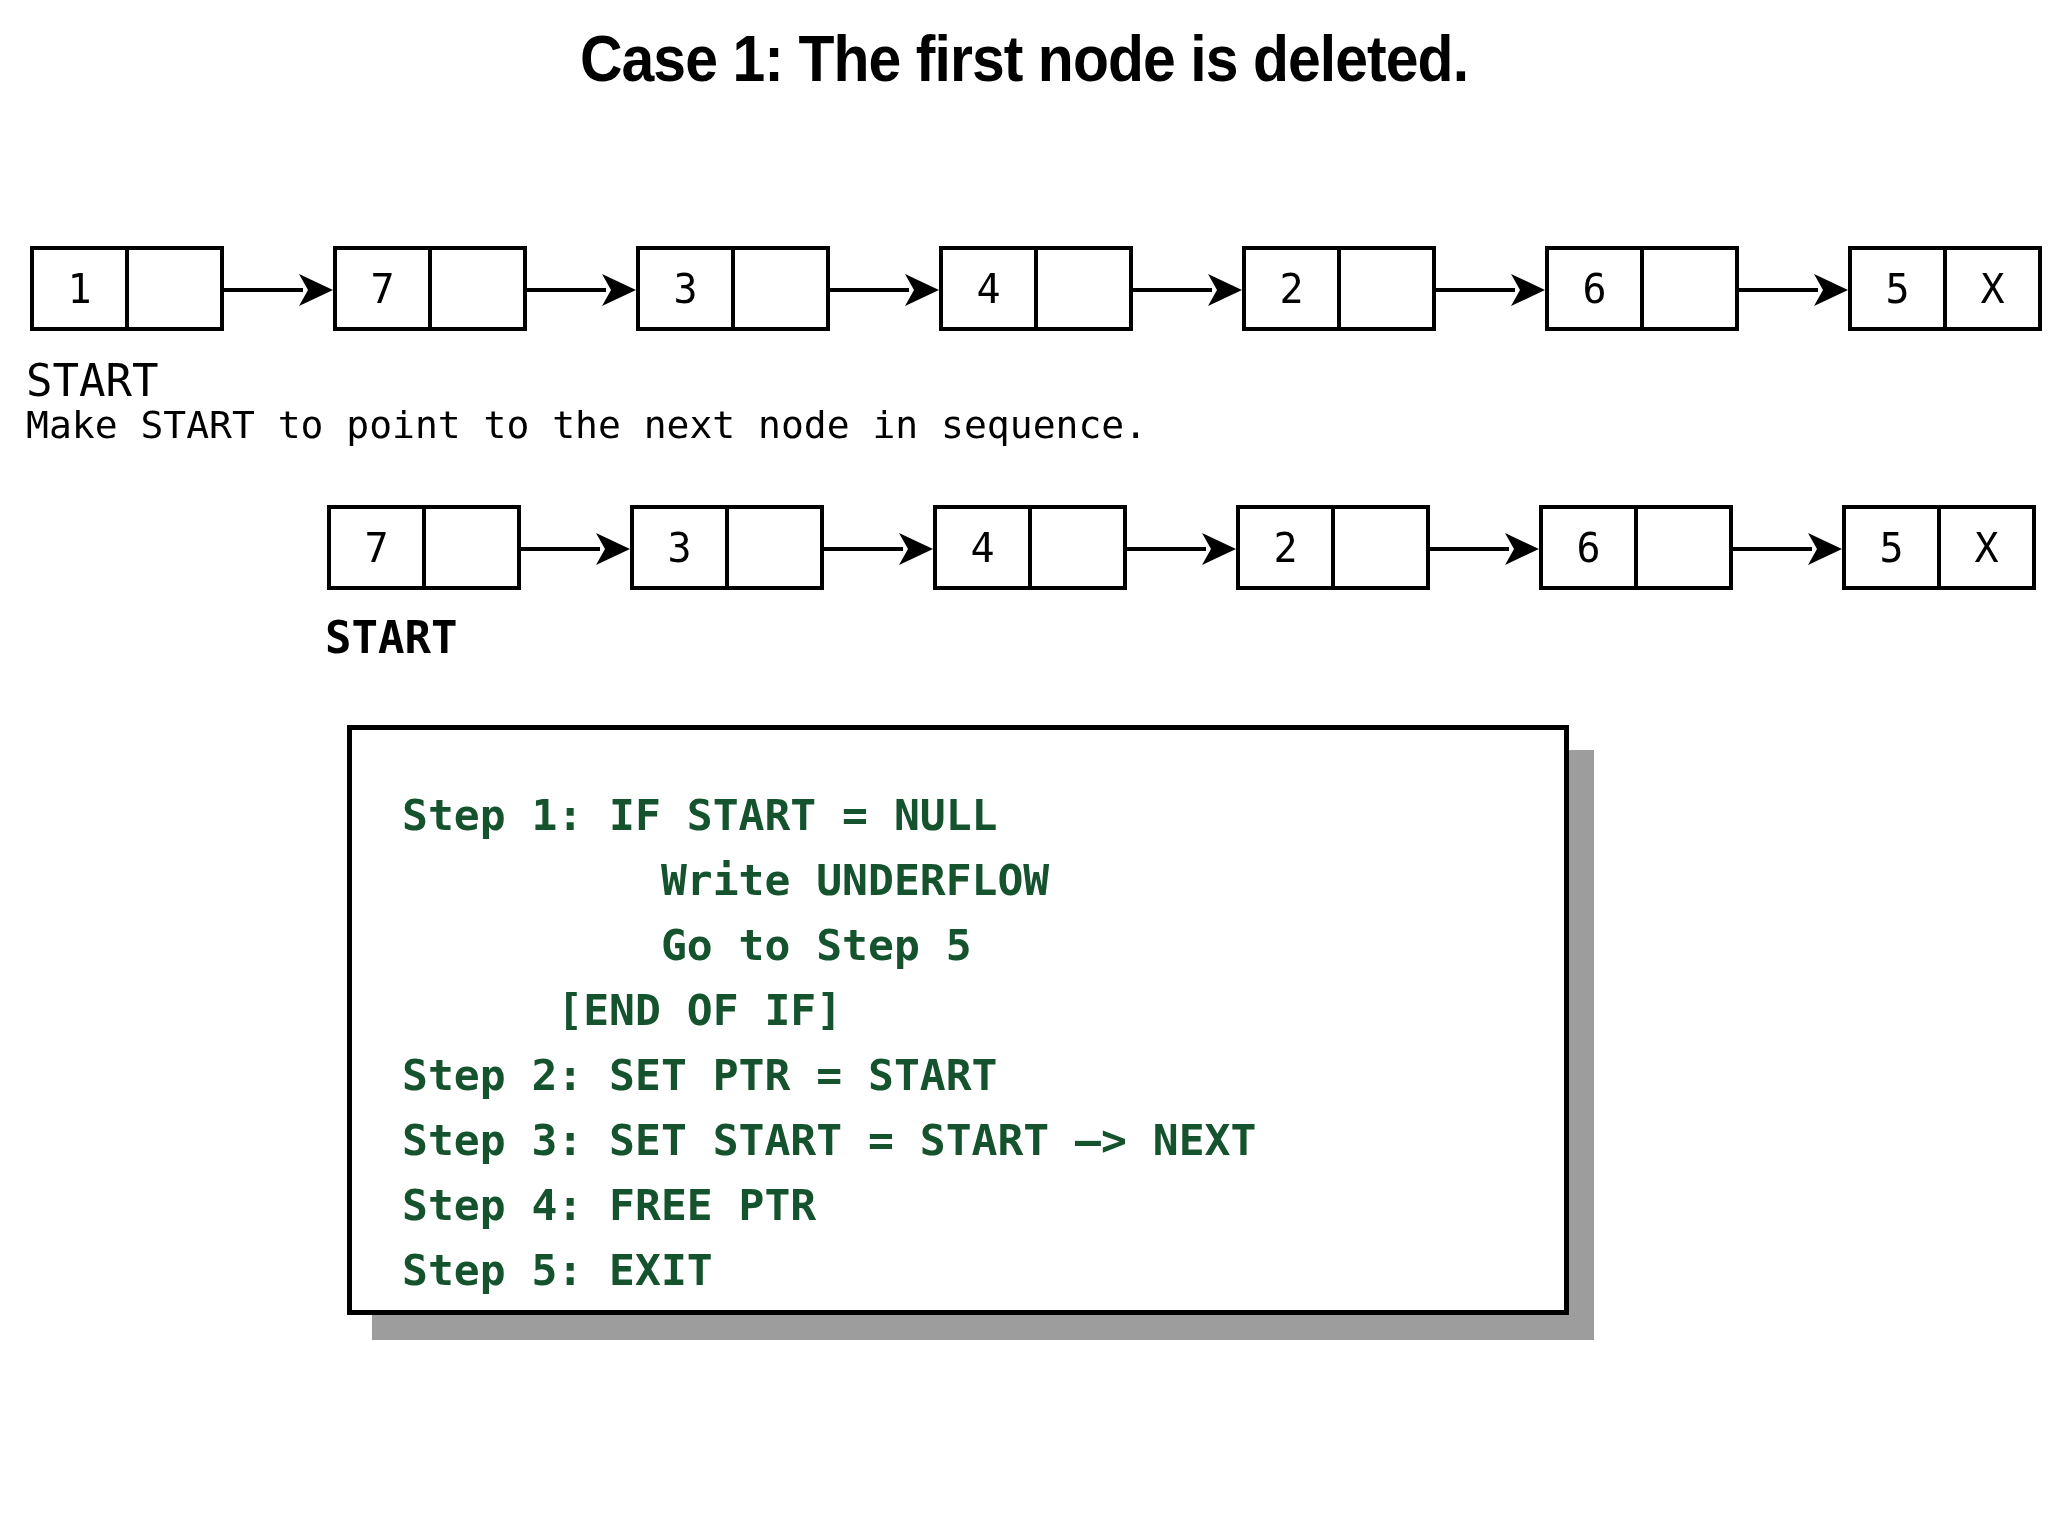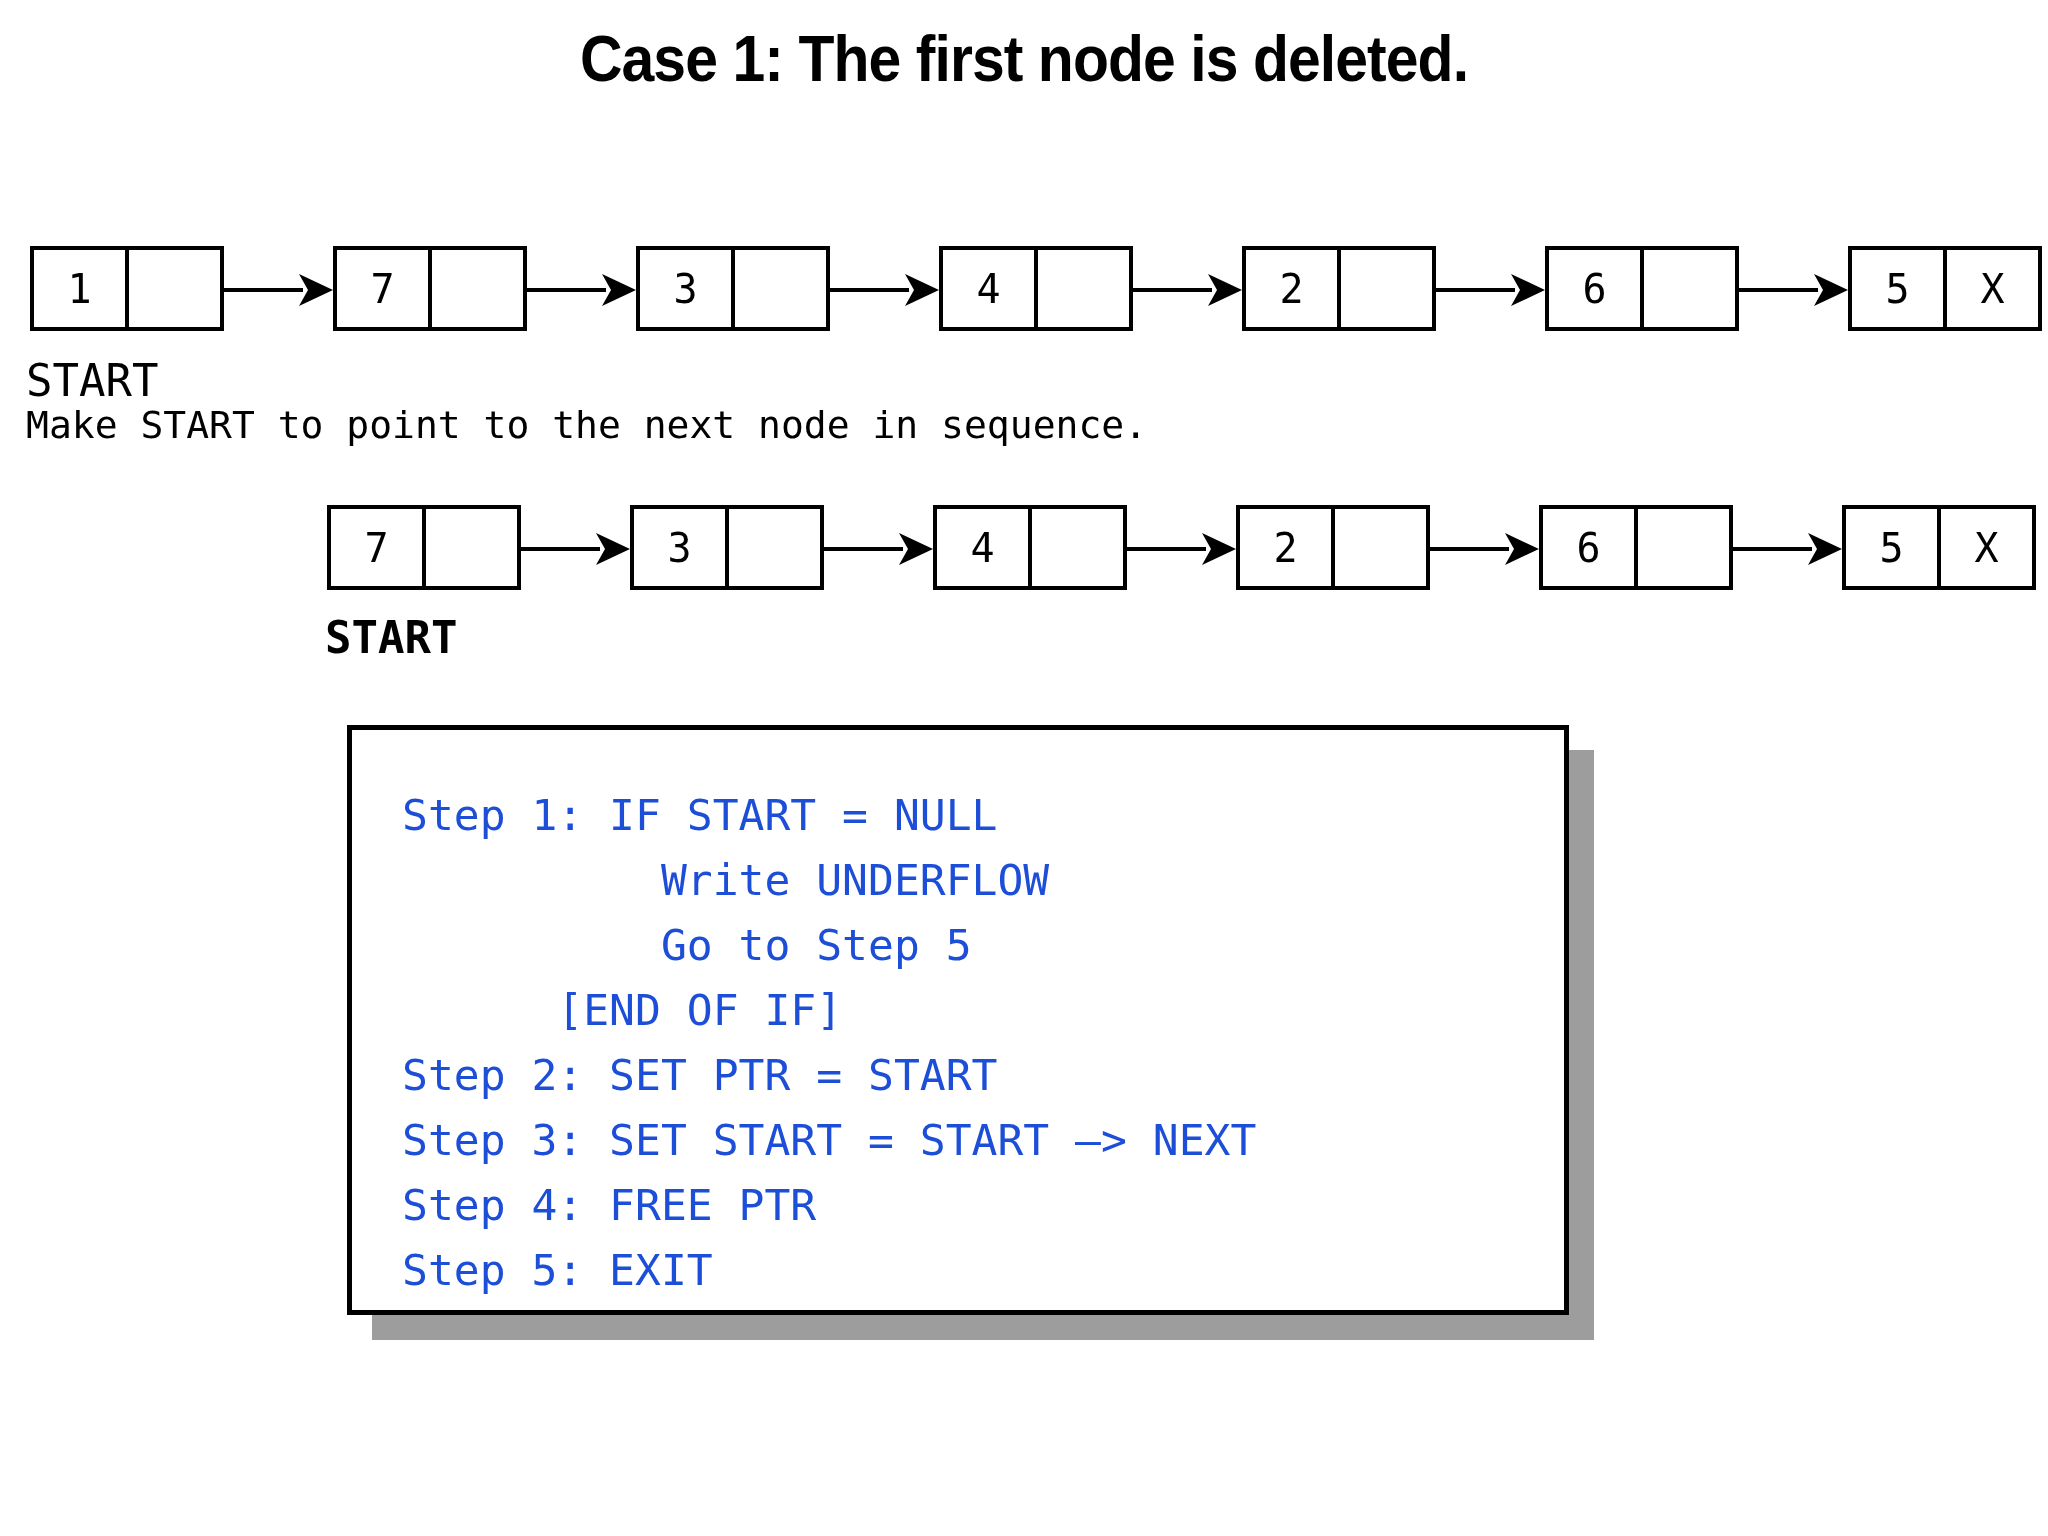--- a/index.html
+++ b/index.html
@@ -126,22 +126,23 @@
     background: #ffffff;
     z-index: 2;
   }
   #algo-lines {
     position: absolute;
     left: 50px;
     top: 53px;
     font-family: "DejaVu Sans Mono", monospace;
     font-size: 43px;
     line-height: 65px;
-    color: #1d4ed8;
+    color: #14532d;
     white-space: pre;
+    font-weight: bold;
   }
   .algo-line { white-space: pre; }
 </style>
 </head>
 <body>
 
 <div id="title">Case 1: The first node is deleted.</div>
 
 <div id="list-row-1" class="list-row">
     <div class="connector" style="left: 127px;">

